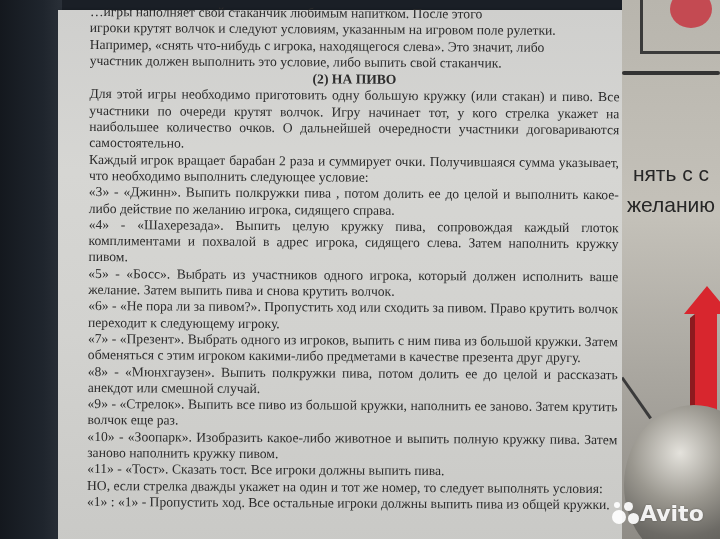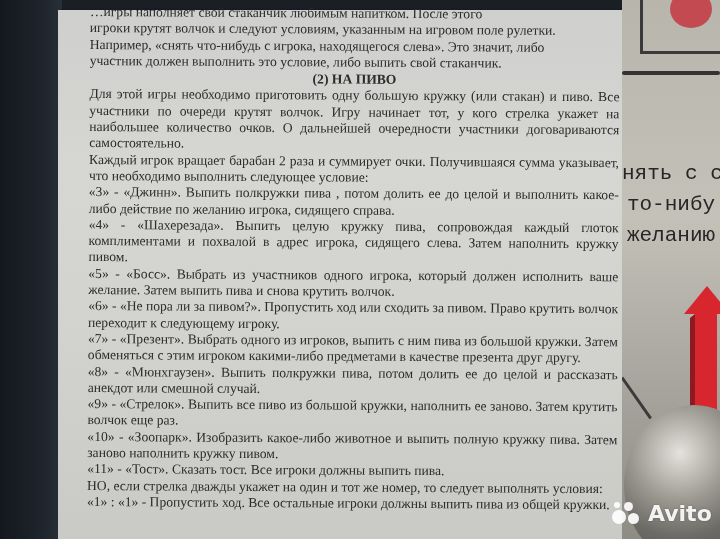--- a/index.html
+++ b/index.html
@@ -10,26 +10,26 @@
     box-shadow: 2px 0 3px rgba(0,0,0,0.25);
   }
   .text { position:absolute; left:32px; top:-6px; width:530px; color:#2c2c2c; font-size:13.6px; line-height:16.3px; transform:rotate(0.35deg); transform-origin:left top; }
   .text p { margin:0; text-align:justify; }
   .text .title { text-align:center; font-weight:bold; margin-top:1px; }
   .board { position:absolute; left:622px; top:0; width:98px; height:539px;
     background:linear-gradient(180deg,#b8b5ad 0%,#c4c1b9 40%,#a9a69f 70%,#8f8c86 100%); overflow:hidden; }
   .board .frame { position:absolute; left:18px; top:-10px; width:100px; height:58px; border:3px solid #3a3a3a; }
   .board .dot { position:absolute; left:48px; top:-10px; width:42px; height:38px; border-radius:50%; background:#c44a52; }
   .board .line { position:absolute; left:0; top:71px; width:98px; height:4px; background:#333; border-radius:2px; }
-  .board .roulette-text { position:absolute; left:0; top:158px; width:98px; font-family:Liberation Mono, monospace; font-size:21px; line-height:31px; color:#262626; text-align:center; white-space:nowrap; }
+  .board .roulette-text { position:absolute; left:0; top:158px; width:98px; font-family:Liberation Sans, sans-serif; font-size:21px; line-height:31px; color:#262626; text-align:center; white-space:nowrap; }
   .board .arrow { position:absolute; left:62px; top:286px; width:46px; height:130px; }
   .board .needle { position:absolute; left:0; top:376px; width:50px; height:3px; background:#3a3a3a; transform:rotate(55deg); transform-origin:left; }
   .board .dome { position:absolute; left:2px; top:405px; width:140px; height:160px; border-radius:50%;
     background:radial-gradient(circle at 40% 30%, #e4e2dc 0%, #9a978f 35%, #6c6a65 60%, #4b4a46 100%); }
-  .watermark { position:absolute; left:612px; top:500px; display:flex; align-items:center; gap:8px; color:rgba(255,255,255,0.92); font-family:"DejaVu Sans", sans-serif; font-weight:bold; font-size:22px; text-shadow:0 0 2px rgba(0,0,0,0.3); }
+  .watermark { position:absolute; left:612px; top:500px; display:flex; align-items:center; gap:0; color:rgba(255,255,255,0.92); font-family:"DejaVu Sans", sans-serif; font-weight:bold; font-size:22px; text-shadow:0 0 2px rgba(0,0,0,0.3); }
   .watermark .dots { position:relative; width:28px; height:26px; }
   .watermark .dots span { position:absolute; border-radius:50%; background:rgba(255,255,255,0.92); }
 </style>
 </head>
 <body>
 
 <div class="dark-edge"></div>
 
 <div class="paper">
   <div class="text">
@@ -53,21 +53,20 @@
     <p>«1» : «1» - Пропустить ход. Все остальные игроки должны выпить пива из общей кружки.</p>
   </div>
 </div>
 
 <div class="board">
   <div class="frame"></div>
   <div class="dot"></div>
   <div class="line"></div>
   <div class="roulette-text">
     <div>нять с с</div>
-    <div>то-нибу</div>
     <div>желанию</div>
   </div>
   <div class="needle"></div>
   <svg class="arrow" viewBox="0 0 46 130">
     <polygon points="23,0 46,28 33,28 33,130 11,130 11,28 0,28" fill="#d8262e"></polygon>
     <polygon points="11,28 11,130 6,130 6,32" fill="#8e1a1f"></polygon>
   </svg>
   <div class="dome"></div>
 </div>
 

